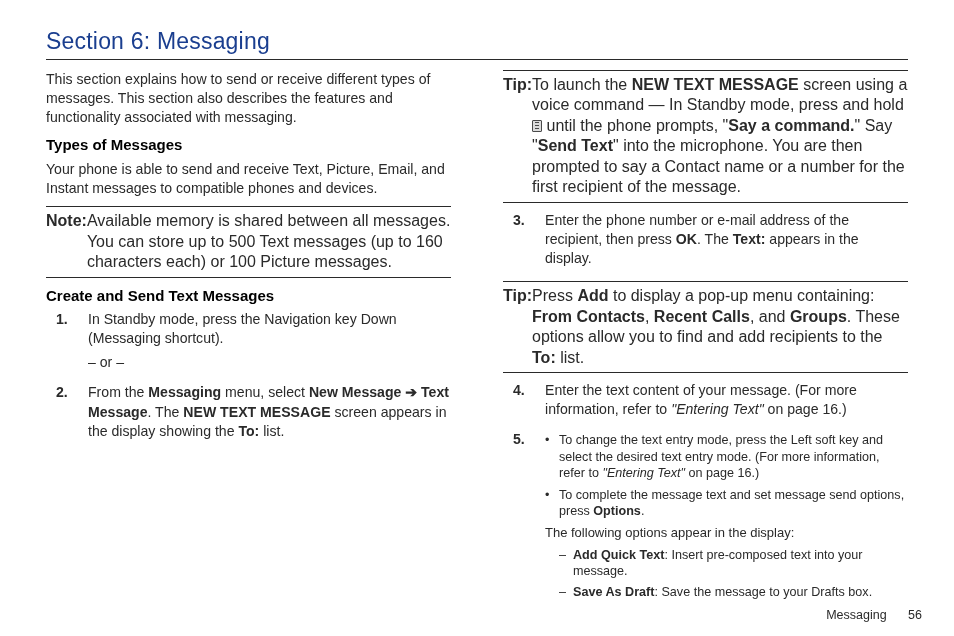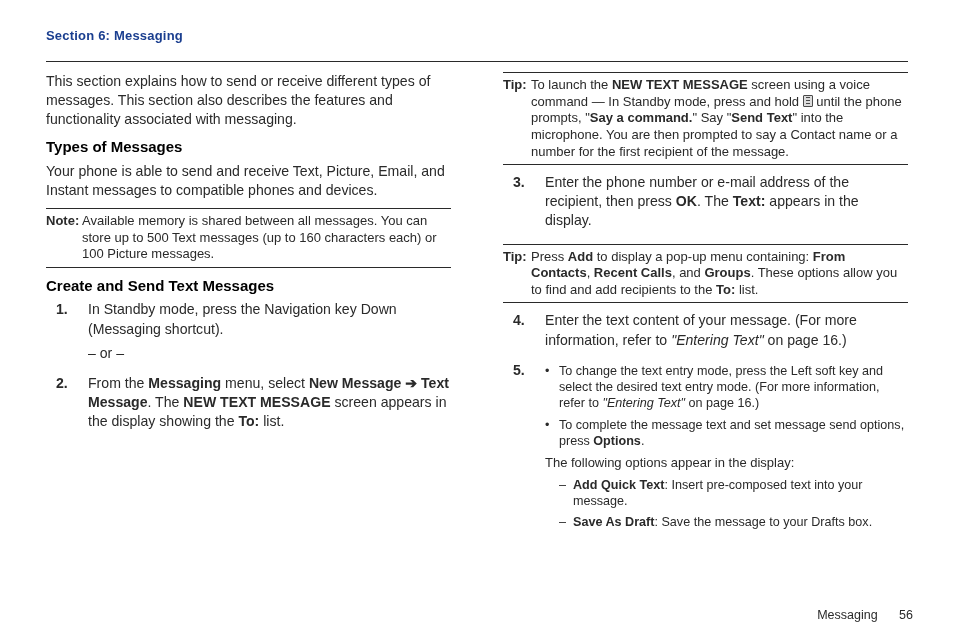--- a/index.html
+++ b/index.html
@@ -14,24 +14,24 @@
   }
   .page {
     position: relative;
     width: 954px;
     height: 636px;
     box-sizing: border-box;
     padding: 28px 46px 24px 46px;
   }
   .section-title {
     color: #1a3e8f;
-    font-weight: 700;
-    font-size: 13px;
+    font-weight: 400;
+    font-size: 23px;
     letter-spacing: 0.2px;
-    margin: 0 0 18px 0;
+    margin: 0 0 4px 0;
   }
   .title-rule {
     border: none;
     border-top: 1.2px solid #2a2a2a;
     margin: 2px 0 10px 0;
   }
   .columns {
     display: flex;
     gap: 52px;
   }
@@ -51,21 +51,21 @@
   .sub { margin-left: 14px; }
   .note-block {
     margin: 8px 0 8px 0;
   }
   .note-rule {
     border: none;
     border-top: 1.2px solid #2a2a2a;
     margin: 0;
   }
   .note-body {
-    font-size: 13px;
+    font-size: 16px;
     line-height: 1.28;
     padding: 4px 0 4px 0;
     display: flex;
   }
   .note-label {
     font-weight: 700;
     flex: 0 0 36px;
   }
   .note-text { flex: 1; }
   .tip-label { flex: 0 0 28px; }
@@ -120,21 +120,21 @@
   }
   .mic-icon::after {
     content: "";
     position: absolute;
     left: 2px; right: 2px; top: 1px; bottom: 1px;
     background: repeating-linear-gradient(#4a4a4a 0 1px, transparent 1px 3px);
   }
   em.ref { font-style: italic; }
   .footer {
     position: absolute;
-    right: 41px;
+    right: 32px;
     bottom: 14px;
     font-size: 12.5px;
     color: #2a2a2a;
   }
   .footer .pnum { margin-left: 18px; }
 </style>
 </head>
 <body>
 
 <div class="page">

